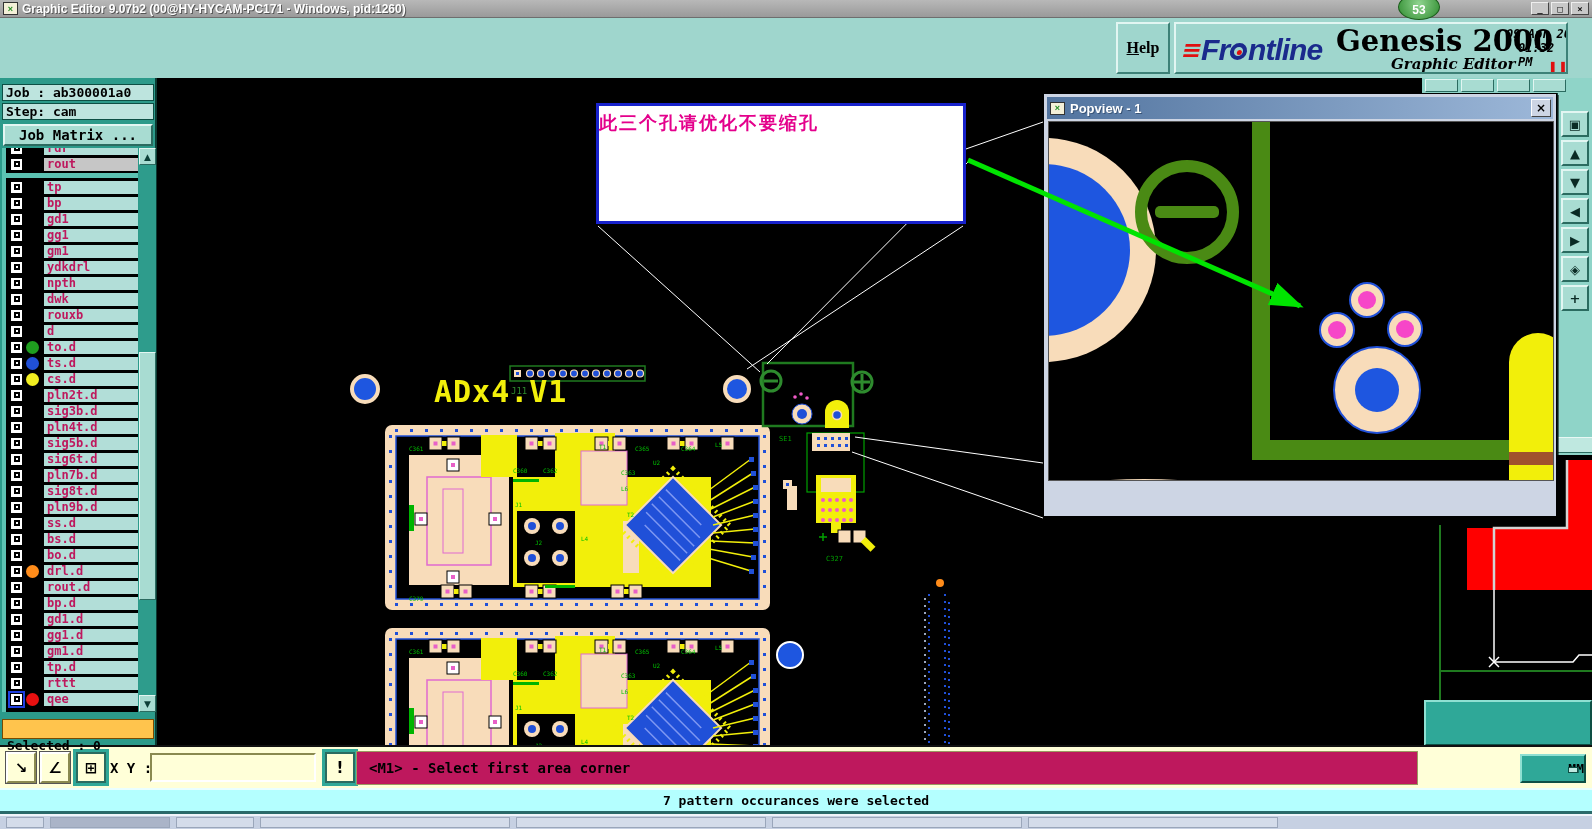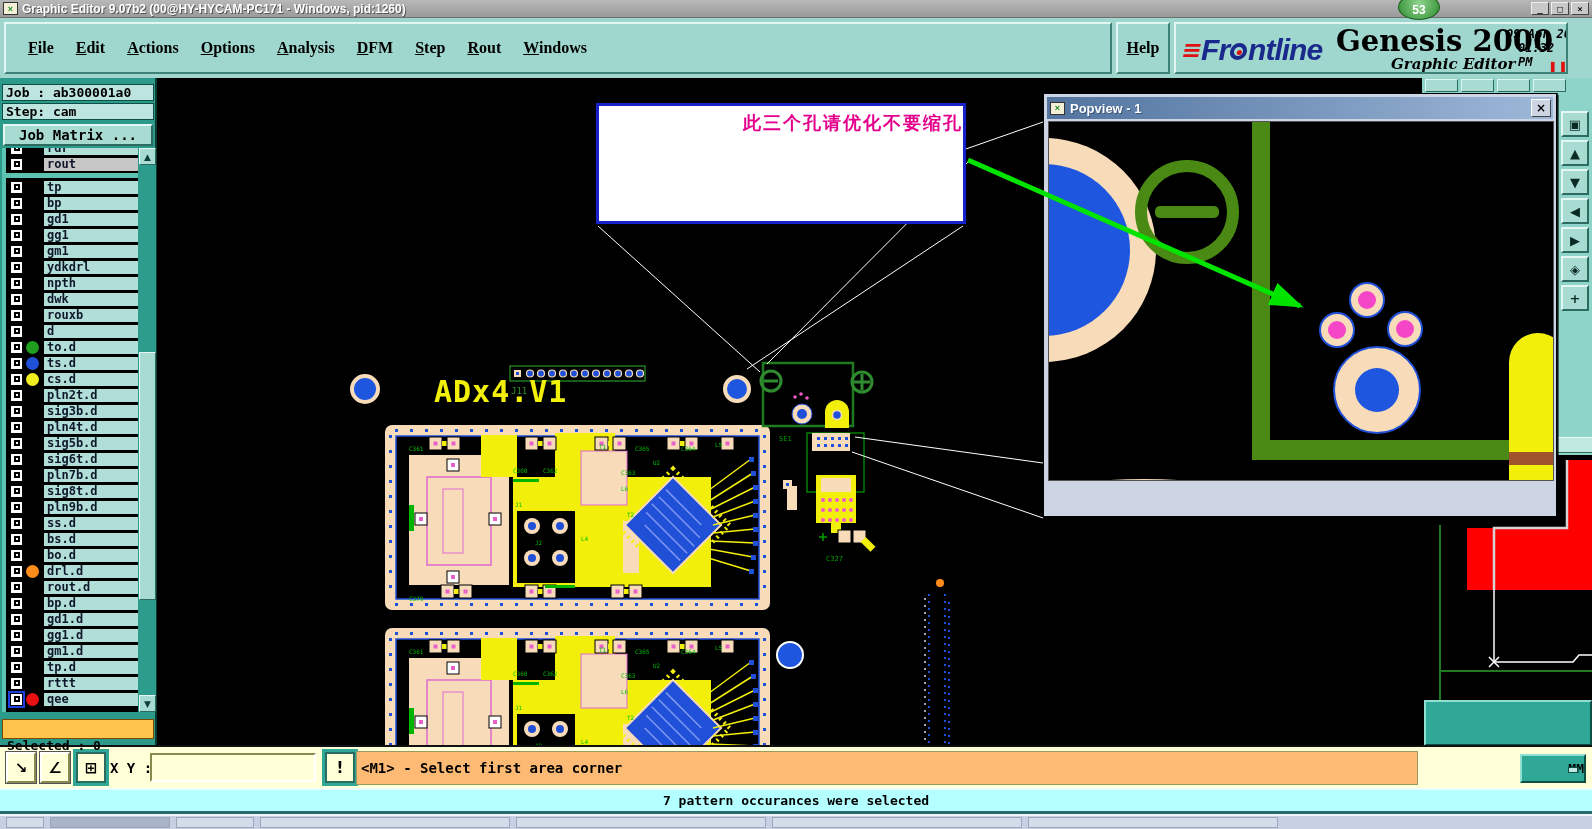--- a/index.html
+++ b/index.html
@@ -62,38 +62,38 @@
   .layer-row { display:flex; align-items:center; height:16px; }
   .layer-row.clip { margin-top:-8px; }
   .cb { width:13px; height:13px; background:#fff; border:1px solid #000; margin-left:4px;
     display:flex; align-items:center; justify-content:center; flex:none; }
   .cb i { display:block; width:6px; height:6px; border:2px solid #000; }
   .cb.hl { outline:2px solid #2040e0; }
   .dot { width:13px; height:13px; border-radius:50%; margin-left:3px; flex:none; }
   .dot.none { background:transparent; }
   .lname { position:relative; margin-left:4px; width:100px; height:15px; background:#b2ded8;
     border:1px solid #000; font:bold 12px "DejaVu Sans Mono",monospace; line-height:13px;
-    padding-left:3px; color:#0f172a; flex:none; }
+    padding-left:3px; color:#be185d; flex:none; }
   .lname.sel { background:#c6c6c6; }
   .layer-sep { height:5px; background:#5cc2b2; margin:1px 0; }
   .vscroll { position:absolute; left:139px; top:70px; width:17px; height:564px; background:#2e9c8c; }
   .sbtn { position:absolute; left:0; width:17px; height:17px; background:#a8dcd2;
     border-top:1px solid #e2f6f2; border-left:1px solid #e2f6f2;
     border-bottom:1px solid #2b6b60; border-right:1px solid #2b6b60;
     font:9px "DejaVu Sans",sans-serif; color:#0b3f37; text-align:center; line-height:16px; }
   .sthumb { position:absolute; left:0; top:204px; width:17px; height:248px; background:#a8dcd2;
     border-top:1px solid #e2f6f2; border-left:1px solid #e2f6f2;
     border-bottom:1px solid #2b6b60; border-right:1px solid #2b6b60; }
   .selbar { position:absolute; left:2px; top:641px; width:152px; height:20px; background:#ffc44d;
     border:1px solid #7a4a00; font:bold 13px "DejaVu Sans Mono",monospace; padding:18px 0 0 4px; }
 
   
   .canvas { left:155px; top:78px; width:1437px; height:667px; background:#000; overflow:hidden; z-index:1; }
   .annotation { position:absolute; left:441px; top:25px; width:370px; height:121px; background:#fff;
-    border:3px solid #1822cc; text-align:right; }
+    border:3px solid #1822cc; text-align:left; }
   .annotation div { margin-top:5px; font:bold 18px sans-serif; color:#e4008c; letter-spacing:2px; }
   .board-label { position:absolute; left:231px; top:296px; color:#f2ef0a;
     font:bold 30px "DejaVu Sans Mono",monospace; letter-spacing:1px;margin-left:48px; }
 
   
   .right-strip { left:1557px; top:93px; width:35px; height:362px; background:#8fd4c8; z-index:3;
     border-left:1px solid #0c3b33; }
   .rt-btn { position:absolute; left:3px; width:28px; height:26px; background:#a8dcd2;
     border-top:2px solid #e2f6f2; border-left:2px solid #e2f6f2;
     border-bottom:2px solid #2b6b60; border-right:2px solid #2b6b60;
@@ -138,23 +138,23 @@
   .tb-btn { position:absolute; top:5px; width:30px; height:31px; background:#ffffd8;
     border-top:2px solid #fff; border-left:2px solid #fff;
     border-bottom:2px solid #8a8a50; border-right:2px solid #8a8a50;
     outline:1px solid #555; display:flex; align-items:center; justify-content:center;
     font:bold 15px "DejaVu Sans",sans-serif; }
   .tb-btn.tealframe { outline:none; border:2px solid #2b6b60; box-shadow:0 0 0 3px #2fa898; background:#ffffd8; }
   .xy-label { position:absolute; left:110px; top:13px; font:bold 14px "DejaVu Sans Mono",monospace; white-space:pre; }
   .xy-input { position:absolute; left:150px; top:6px; width:166px; height:29px; background:#ffffd8;
     border:2px solid #8a8a50; border-bottom-color:#fff; border-right-color:#fff;
     font:13px "DejaVu Sans Mono",monospace; padding-left:4px; }
-  .prompt-bar { position:absolute; left:356px; top:4px; width:1062px; height:34px; background:#fdba74;
+  .prompt-bar { position:absolute; left:356px; top:4px; width:1062px; height:34px; background:#be185d;
     border:1px solid #9a9a60; font:bold 14px "DejaVu Sans Mono",monospace; line-height:32px;
-    padding-left:4px; white-space:pre; }
+    padding-left:12px; white-space:pre; }
   .mm-btn { position:absolute; left:1520px; top:7px; width:66px; height:29px; background:#2fa898;
     border-top:2px solid #8fe0d2; border-left:2px solid #8fe0d2;
     border-bottom:2px solid #0e4f44; border-right:2px solid #0e4f44;
     font:bold 13px "DejaVu Sans Mono",monospace; padding:5px 0 0 10px;text-align:right; }
   .mm-btn i { position:absolute; right:6px; top:11px; width:10px; height:6px; background:#bfe8e0;
     border:1px solid #0e4f44; }
 
   
   .message-bar { left:0; top:788px; width:1592px; height:26px; background:#b4ffff; z-index:12;
     border-top:2px solid #eaffff; border-bottom:3px solid #2a6a6a;
@@ -173,31 +173,20 @@
   <div class="title-text">Graphic Editor 9.07b2 (00@HY-HYCAM-PC171 - Windows, pid:1260)</div>
   <div class="win-controls">
     <div class="win-btn">_</div>
     <div class="win-btn">□</div>
     <div class="win-btn">×</div>
   </div>
 </div>
 <div class="badge53">53</div>
 
 <div class="abs menubar">
-  <div class="panel3d menus-panel" id="menu-container">
-      <div class="menu-item"><u>F</u>ile</div>
-      <div class="menu-item"><u>E</u>dit</div>
-      <div class="menu-item"><u>A</u>ctions</div>
-      <div class="menu-item"><u>O</u>ptions</div>
-      <div class="menu-item"><u>A</u>nalysis</div>
-      <div class="menu-item"><u>D</u>FM</div>
-      <div class="menu-item"><u>S</u>tep</div>
-      <div class="menu-item"><u>R</u>out</div>
-      <div class="menu-item"><u>W</u>indows</div>
-    </div>
   <div class="panel3d help-panel">
     <div class="menu-item" style="margin-left:0" id="help-item"><u>H</u>elp</div>
   </div>
   <div class="panel3d logo-panel">
     <div class="brand-line">
       <span class="speed">≡</span>
       <span class="brand-name" id="brand-name">Fr<span class="o-target"></span>ntline</span>
     </div>
     <div class="genesis">Genesis 2000</div>
     <div class="gdate">09 Apr 201</div>

